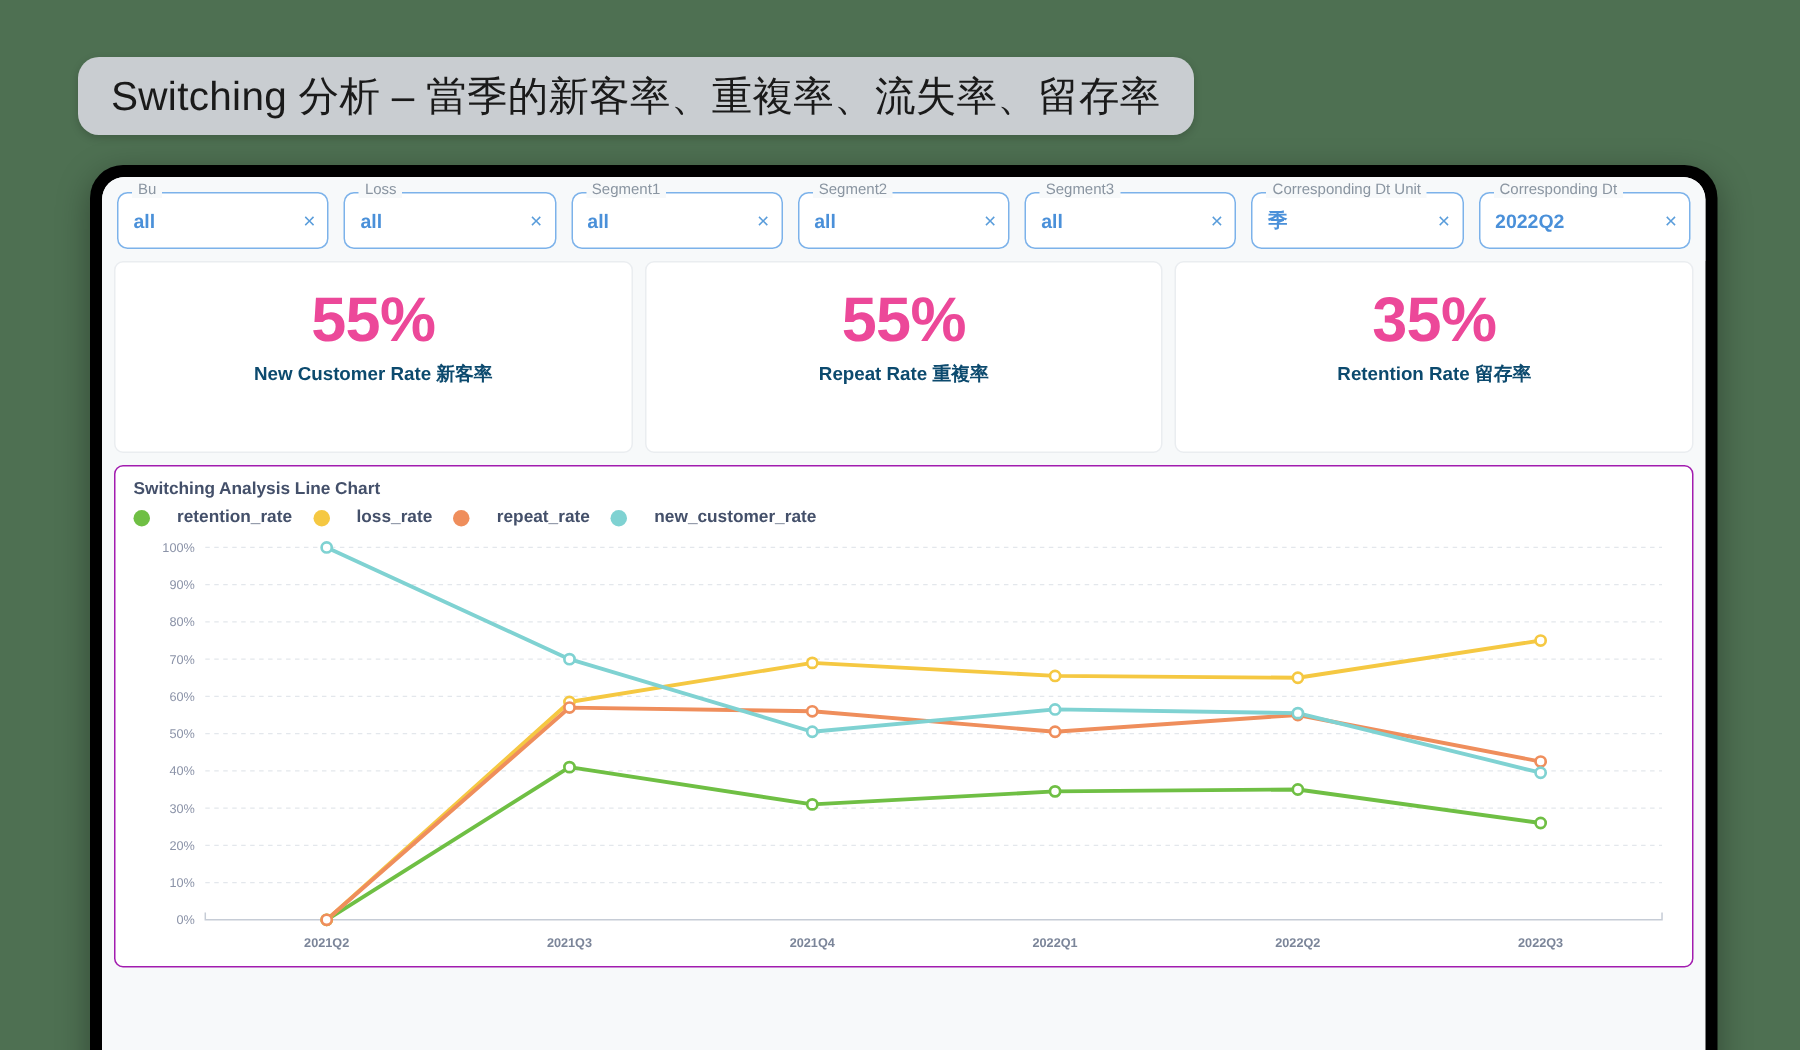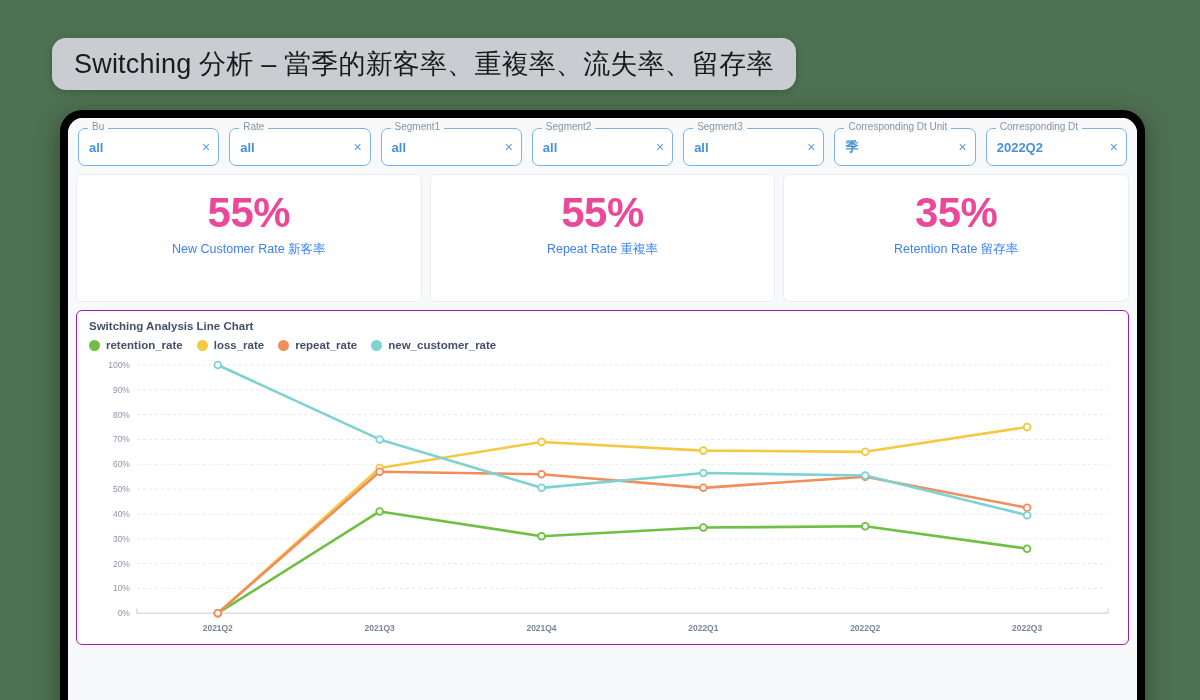--- a/index.html
+++ b/index.html
@@ -110,22 +110,22 @@
   .kpi .num {
     font-size: 42px;
     font-weight: 700;
     color: #ec4899;
     line-height: 1.1;
     letter-spacing: -.5px;
   }
   .kpi .cap {
     margin-top: 5px;
     font-size: 12.5px;
-    color: #3b82f6;
-    font-weight: 400;
+    color: #0c4a6e;
+    font-weight: 700;
   }
 
   
   #chart-card {
     margin: 8px 8px 0 8px;
     background: #fff;
     border: 1px solid #a21caf;
     border-radius: 6px;
     height: 335px;
     padding: 9px 12px 0 12px;
@@ -135,21 +135,21 @@
     font-size: 11.5px;
     font-weight: 700;
     color: #44506a;
   }
   #legend {
     display: flex;
     align-items: center;
     gap: 14px;
     margin-top: 7px;
   }
-  .leg { display: flex; align-items: center; gap: 6px; }
+  .leg { display: flex; align-items: center; gap: 18px; }
   .leg .dot { width: 11px; height: 11px; border-radius: 50%; }
   .leg .nm { font-size: 11.5px; font-weight: 700; color: #44506a; }
 
   #plot-wrap {
     position: absolute;
     left: 12px; right: 12px;
     top: 48px; bottom: 0;
   }
   #plot-svg { display: block; width: 100%; height: 100%; }
 
@@ -172,21 +172,21 @@
 
     <div id="filter-bar">
 
       <div class="filter">
         <span class="lbl">Bu</span>
         <span class="val">all</span>
         <span class="clr">×</span>
       </div>
 
       <div class="filter">
-        <span class="lbl">Rate</span>
+        <span class="lbl">Loss</span>
         <span class="val">all</span>
         <span class="clr">×</span>
       </div>
 
       <div class="filter">
         <span class="lbl">Segment1</span>
         <span class="val">all</span>
         <span class="clr">×</span>
       </div>
 

